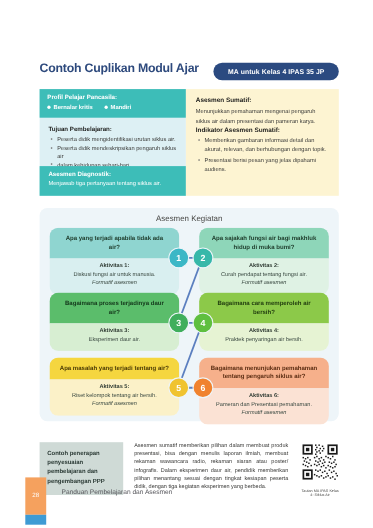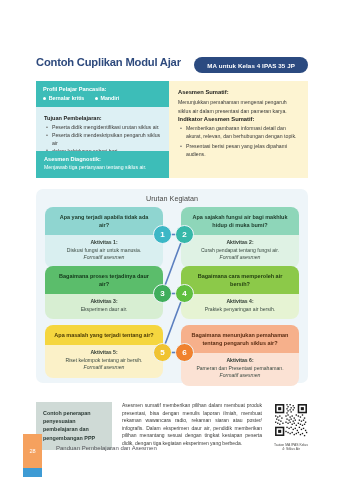--- a/index.html
+++ b/index.html
@@ -154,21 +154,21 @@
         <h4 class="mt6">Indikator Asesmen Sumatif:</h4>
         <ul>
           <li>Memberikan gambaran informasi detail dan akurat, relevan, dan berhubungan dengan topik.</li>
           <li>Presentasi berisi pesan yang jelas dipahami audiens.</li>
         </ul>
       </div>
     </div>
   </div>
 
   <div class="flow">
-    <div class="flow-title">Urutan Kegiatan</div>
+    <div class="flow-title">Asesmen Kegiatan</div>
 
     <div class="grid">
       <div class="cell c1">
         <div class="q">Apa yang terjadi apabila tidak ada air?</div>
         <div class="a">
           <div class="ttl">Aktivitas 1:</div>
           <div>Diskusi fungsi air untuk manusia.</div>
           <div class="it">Formatif asesmen</div>
         </div>
       </div>

